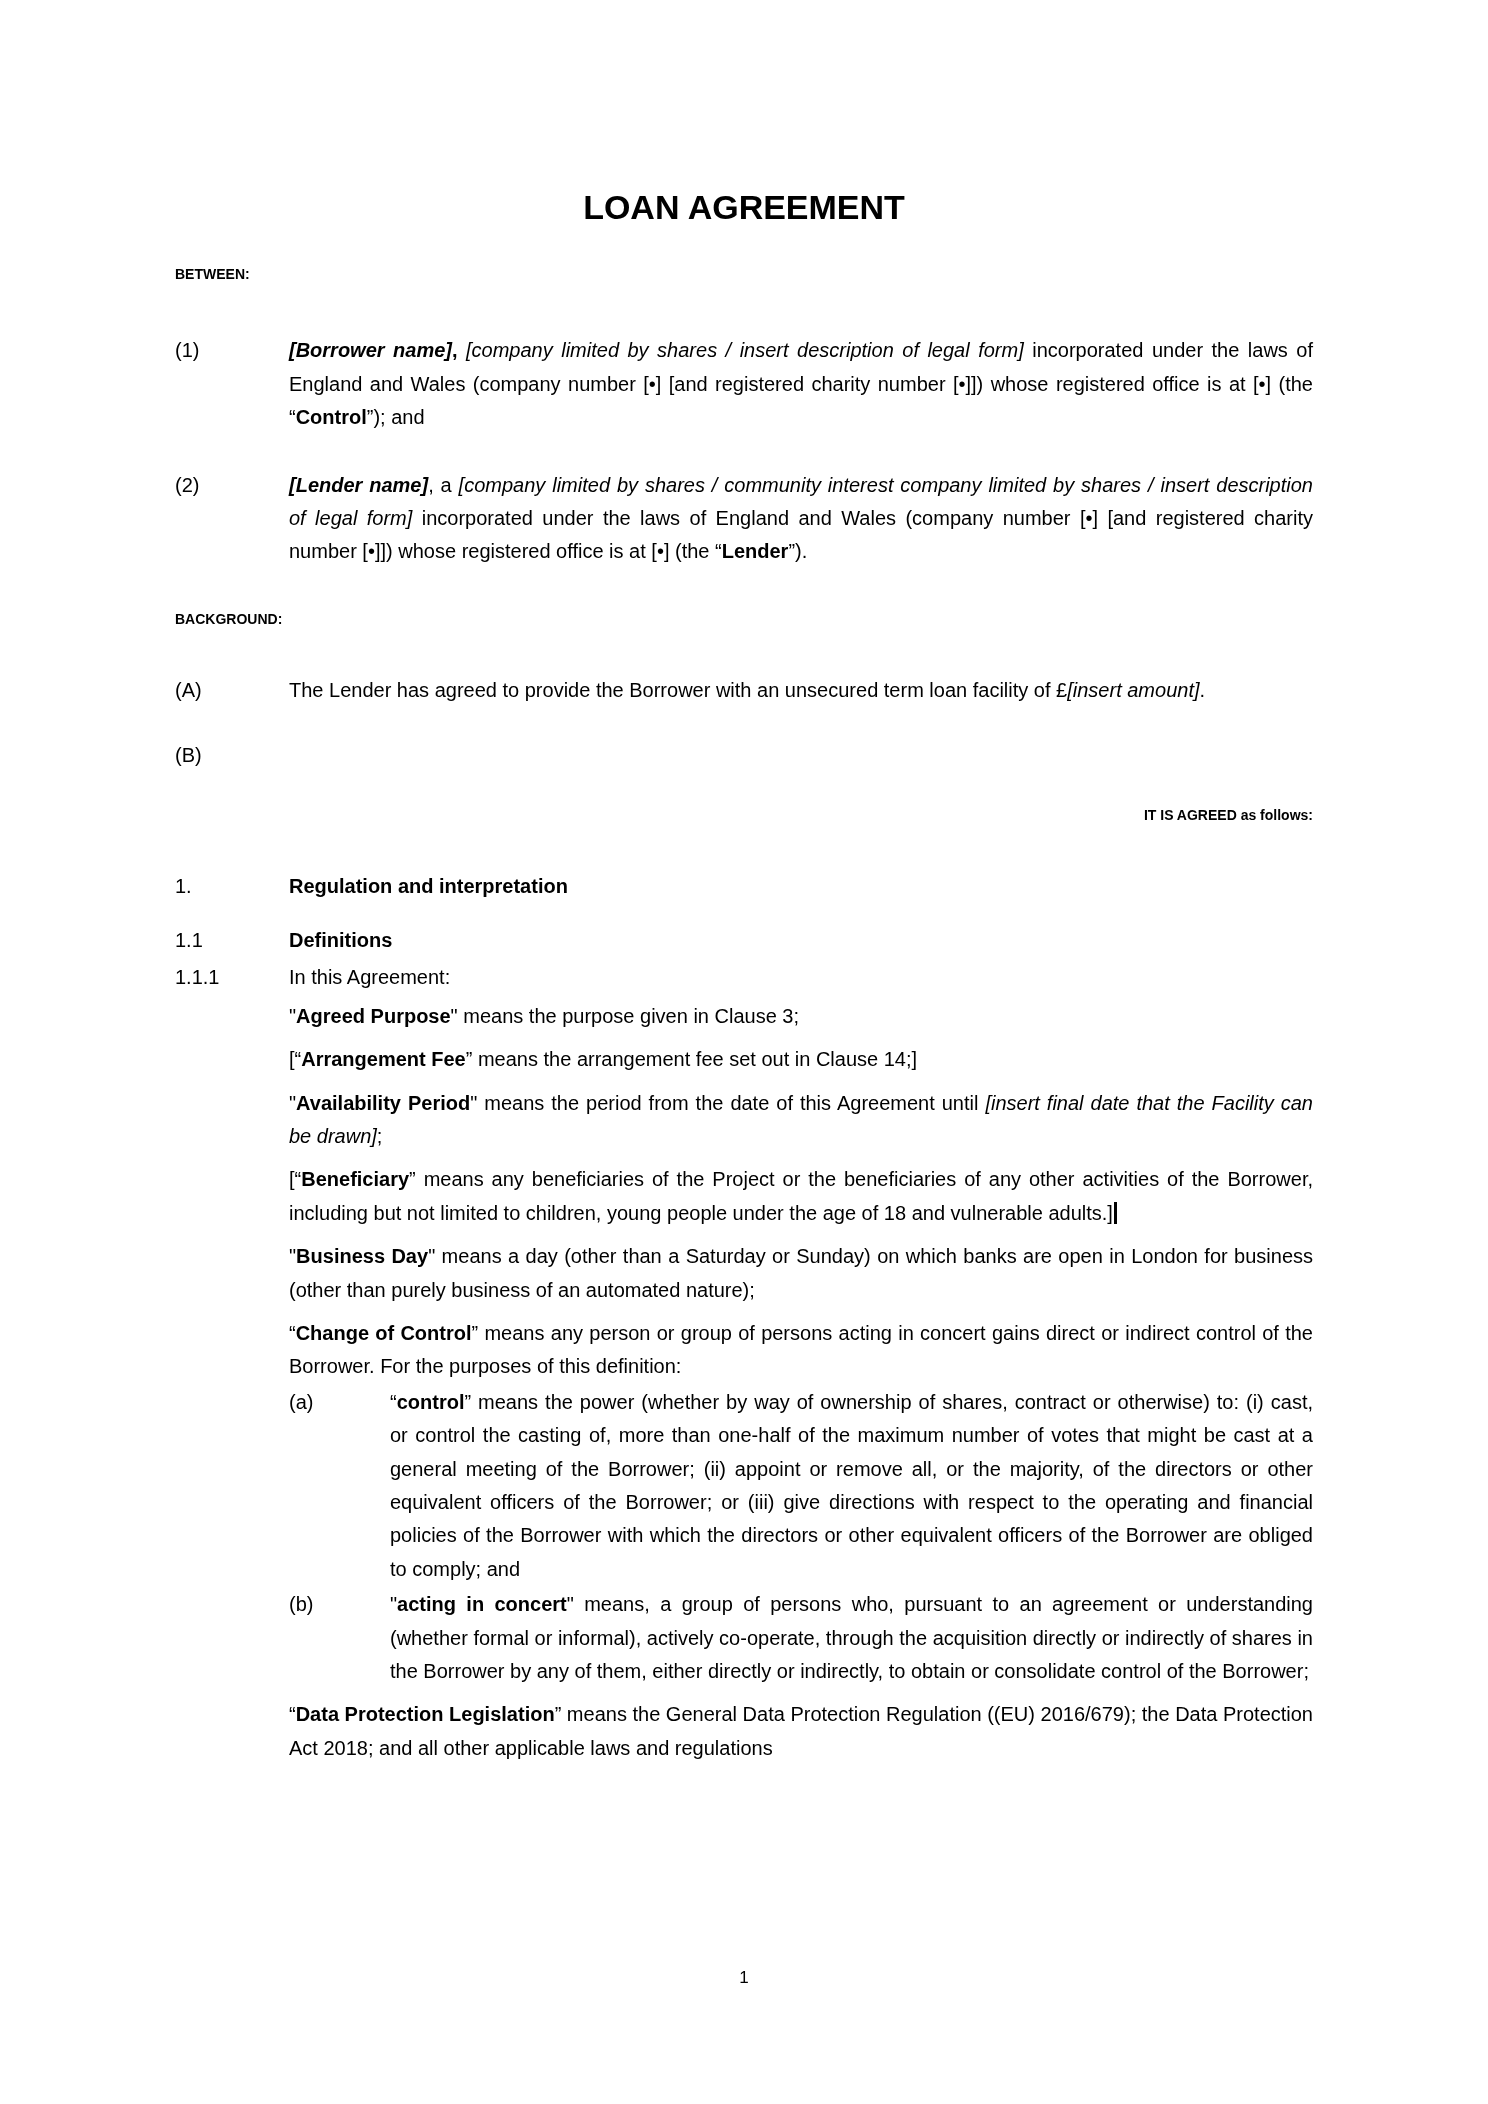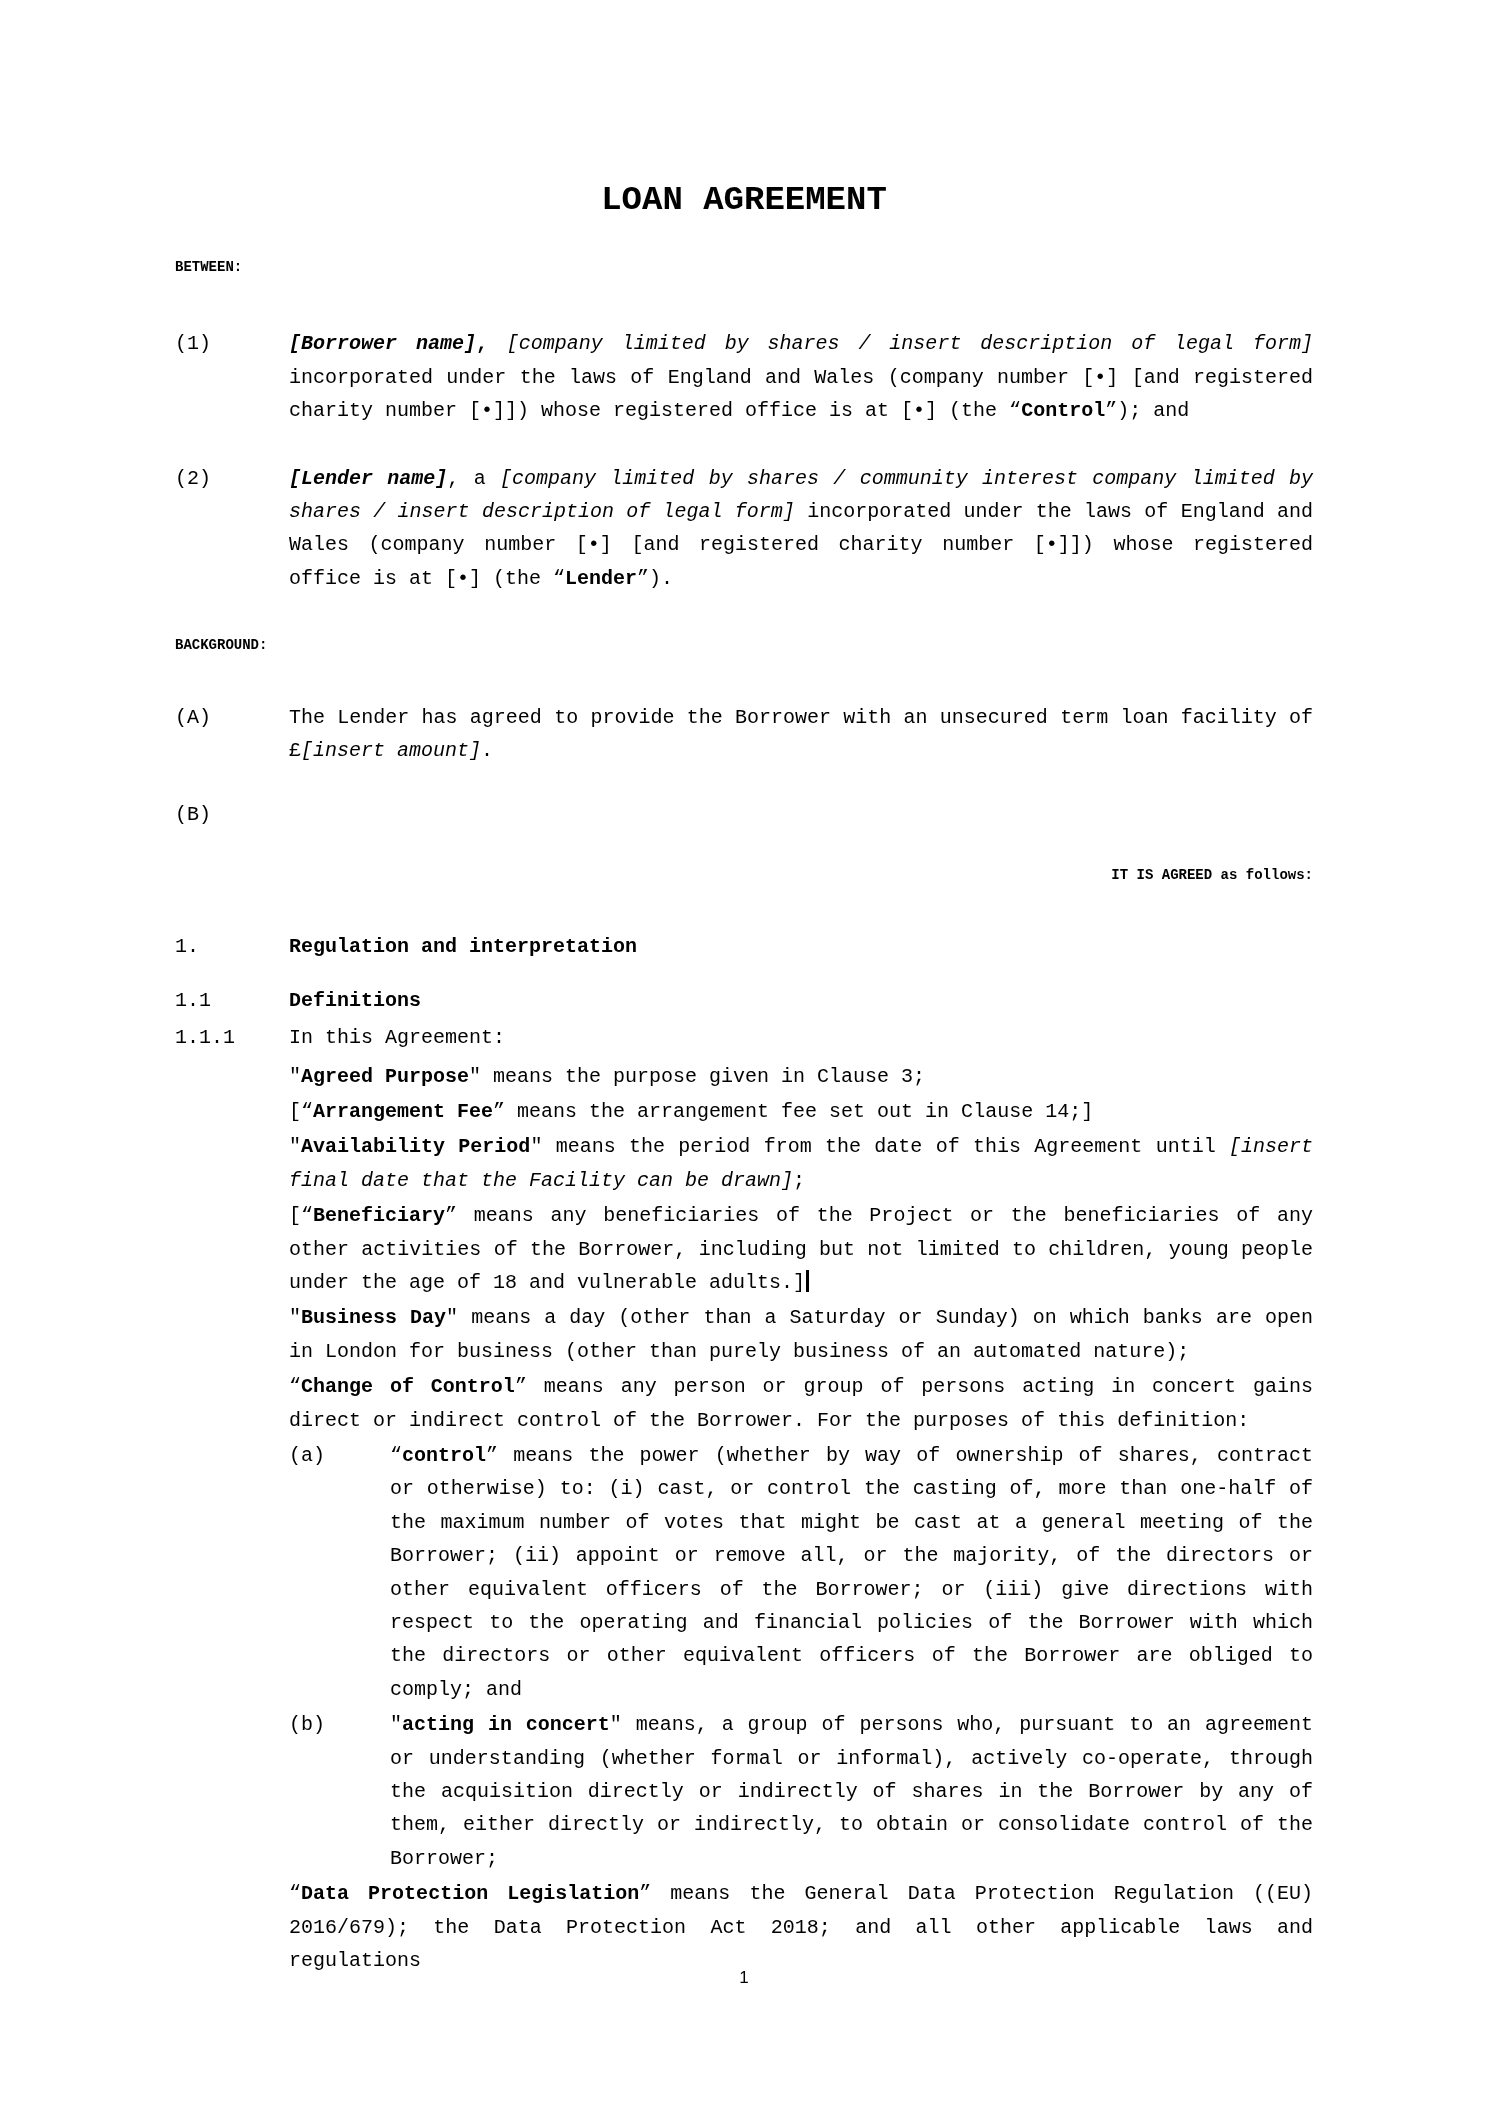--- a/index.html
+++ b/index.html
@@ -4,40 +4,40 @@
 <style>
   html,body{margin:0;padding:0;background:#ffffff;}
   .page{
     position:relative;
     width:1488px;height:2104px;
     background:#ffffff;color:#000000;
     font-family:"Liberation Sans","DejaVu Sans",sans-serif;
     font-size:20px;line-height:33.4px;
     overflow:hidden;
   }
-  .content{position:absolute;left:175px;top:183px;width:1138px;font-family:Liberation Mono, monospace;}
+  .content{position:absolute;left:175px;top:190px;width:1138px;}
   .title{margin:0;font-size:34px;line-height:34px;font-weight:bold;text-align:center;}
   p,h1,h2{margin:0;}
   .dated{margin-top:16px;}
   .label{font-size:14px;font-weight:bold;line-height:33.4px;}
   .between{margin-top:34px;}
   .background{margin-top:34px;}
   .agreed{margin-top:27px;font-weight:bold;text-align:right;}
   .party1{margin-top:43px;}
   .party2{margin-top:34px;}
   .recitalA{margin-top:38px;}
   .recitalB{margin-top:31px;}
   .clause1{margin-top:38px;}
   .clause11{margin-top:20px;}
   .clause111{margin-top:4px;}
   .hang{display:flex;align-items:flex-start;}
   .marker{flex:0 0 114px;}
   .ptext{flex:1;}
   .just{text-align:justify;}
-  .def{margin-left:114px;margin-top:2px;}
+  .def{margin-left:114px;margin-top:10px;}
   .first-def{margin-top:5px;}
   .subdef{display:flex;margin-left:114px;margin-top:2px;}
   .subdef .marker{flex:0 0 101px;}
   .b{font-weight:bold;}
   .i{font-style:italic;}
   .bi{font-weight:bold;font-style:italic;}
   .cursor{display:inline-block;width:3px;height:22px;background:#000;vertical-align:-4px;margin-left:1px;}
   .pagenum{position:absolute;left:0;right:0;top:1968px;text-align:center;font-size:17px;line-height:20px;}
 </style>
 </head>

